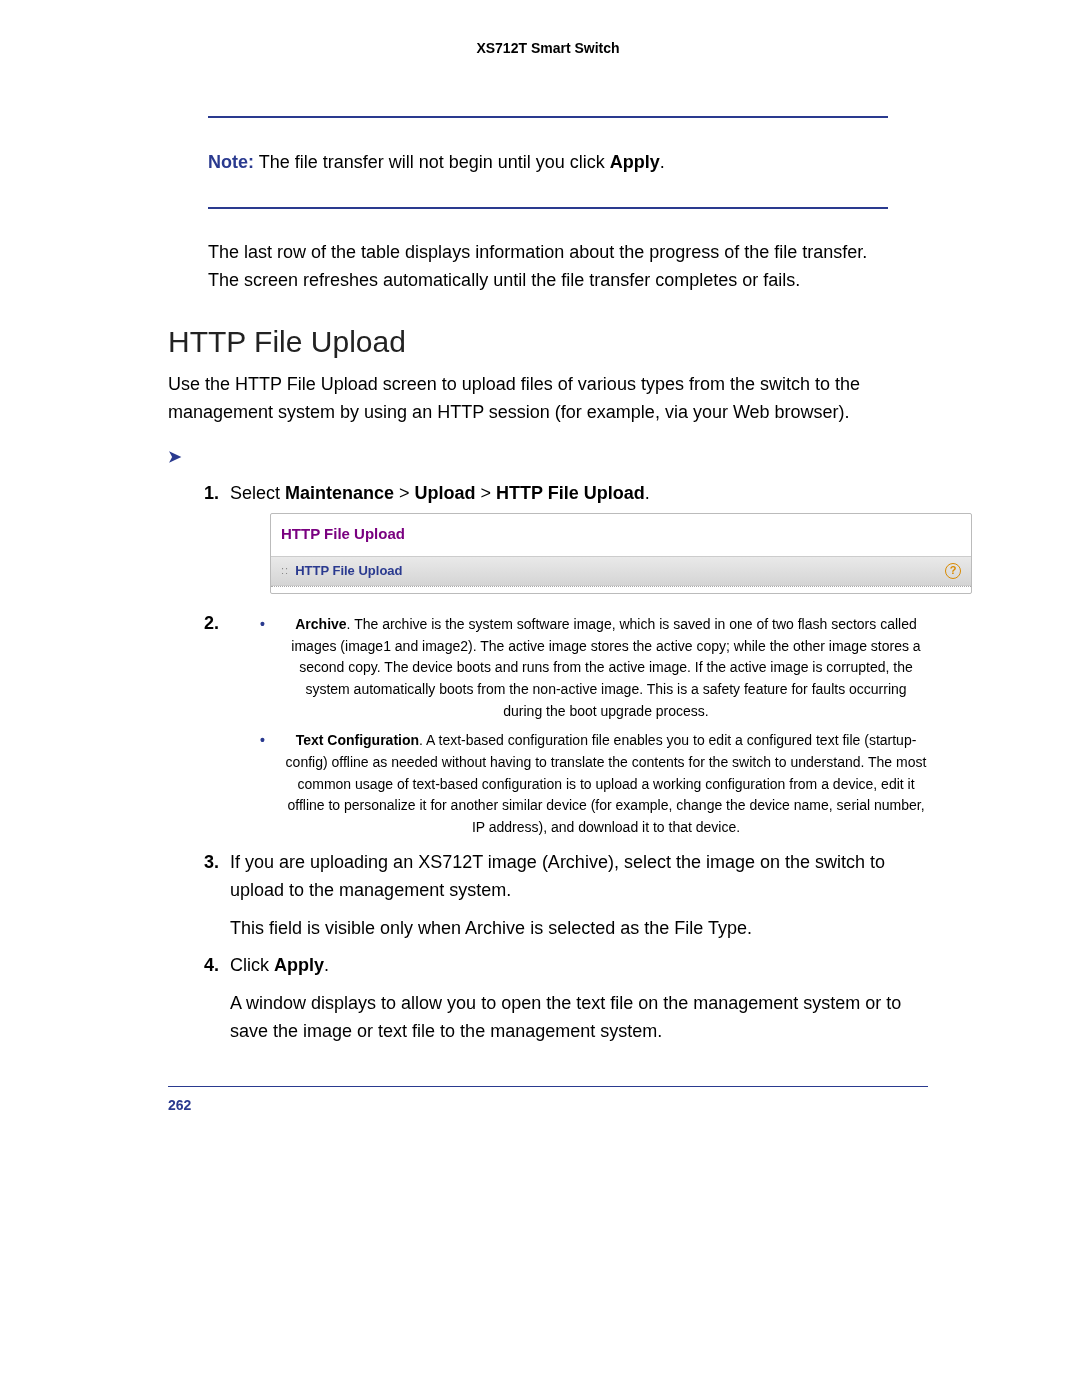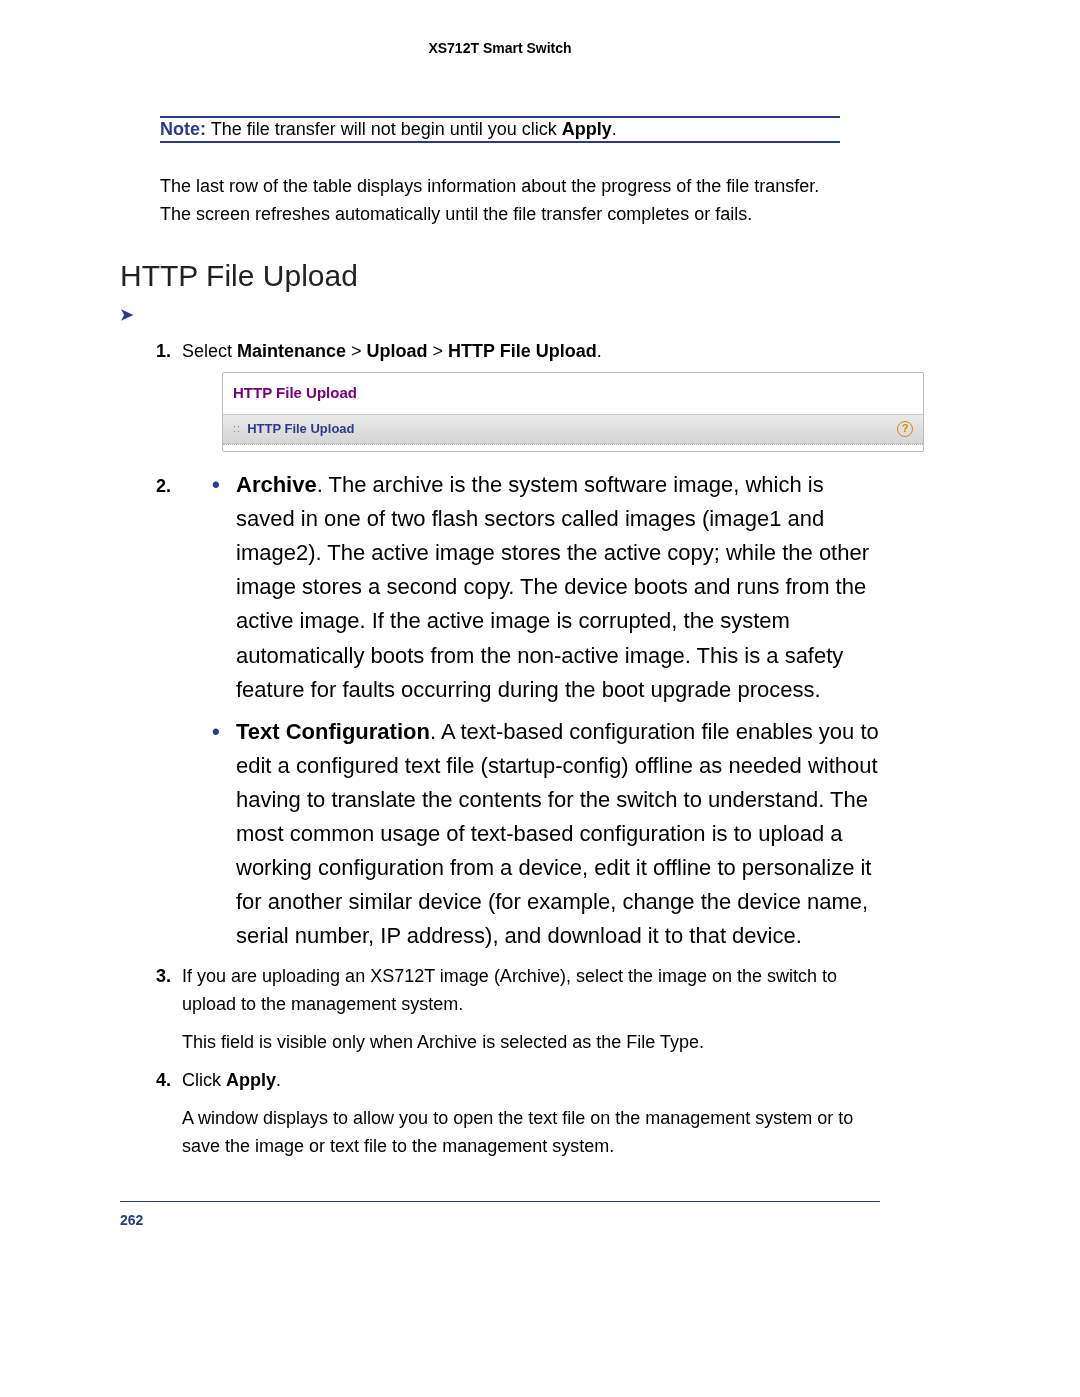--- a/index.html
+++ b/index.html
@@ -8,20 +8,21 @@
     font-family: Arial, Helvetica, sans-serif;
     background: #fff;
     color: #000;
   }
   .page {
     width: 1000px;
     min-height: 1397px;
     box-sizing: border-box;
     padding: 40px 120px 30px 120px;
     position: relative;
+    margin-left: 48px;
   }
   .running-header {
     text-align: center;
     font-size: 14px;
     font-weight: bold;
     margin-bottom: 60px;
   }
   ol.main-list {
     margin: 0 0 20px 0;
     padding-left: 60px;
@@ -32,21 +33,21 @@
     margin-bottom: 6px;
     padding-left: 6px;
   }
   ol.main-list > li::marker {
     font-weight: bold;
   }
   .note-block {
     margin: 20px 40px 30px 40px;
     border-top: 2px solid #2a3a8f;
     border-bottom: 2px solid #2a3a8f;
-    padding: 1px 0;
+    padding: 34px 0;
     font-size: 18px;
   }
   .note-label {
     color: #2a3a8f;
     font-weight: bold;
   }
   .bold { font-weight: bold; }
   .para {
     font-size: 18px;
     line-height: 1.55;
@@ -88,22 +89,23 @@
   ol.steps > li::marker {
     font-weight: bold;
   }
   .sub-para {
     margin-top: 10px;
   }
   ul.bullets {
     list-style: none;
     margin: 8px 0 0 30px;
     padding: 0;
-    font-size: 22px;
-    line-height: 1.55;
+    font-size: 14px;
+    line-height: 1.55;
+    text-align: center;
   }
   ul.bullets > li {
     position: relative;
     padding-left: 24px;
     margin-bottom: 8px;
   }
   ul.bullets > li::before {
     content: "•";
     position: absolute;
     left: 0;
@@ -228,20 +230,21 @@
 
 
   <div class="note-block">
     <span class="note-label">Note:</span><span> The file transfer will not begin until you click </span><span class="bold">Apply</span><span>.</span>
   </div>
 
   <div class="para">The last row of the table displays information about the progress of the file transfer. The screen refreshes automatically until the file transfer completes or fails.</div>
 
   <h2 class="section">HTTP File Upload</h2>
 
+  <div class="intro">Use the HTTP File Upload screen to upload files of various types from the switch to the management system by using an HTTP session (for example, via your Web browser).</div>
 
   <div class="proc-head">
     <span class="tri">➤</span>
   </div>
 
   <ol class="steps">
     <li>
       <span>Select </span><span class="bold">Maintenance</span><span> &gt; </span><span class="bold">Upload</span><span> &gt; </span><span class="bold">HTTP File Upload</span><span>.</span>
 
       <div class="screenshot">

